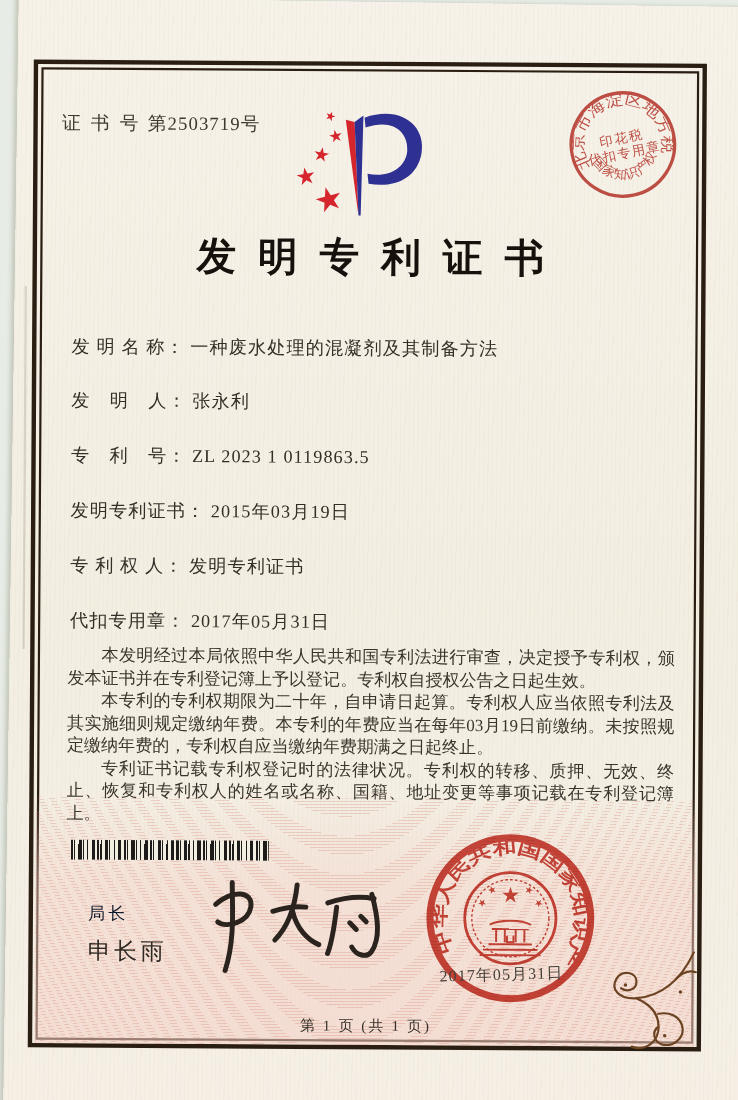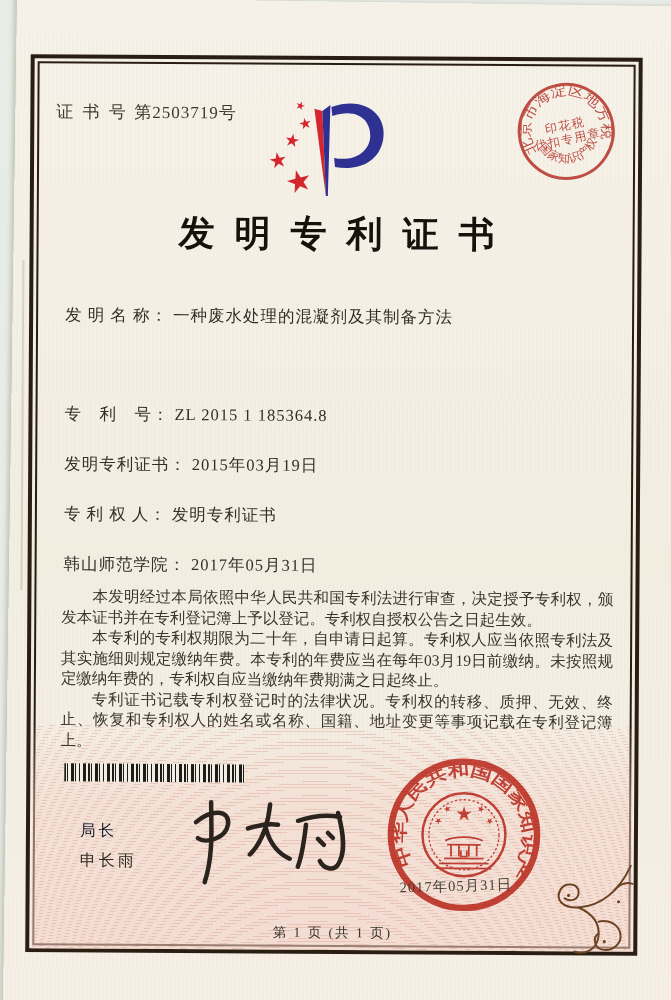--- a/index.html
+++ b/index.html
@@ -42,21 +42,21 @@
   .paras{position:absolute;left:62px;top:588px;width:552px;font-size:15.5px;line-height:20.5px;color:#3a342c;text-align:justify;}
   .paras p{margin:0;text-indent:2em;}
   .barcode{
     position:absolute;left:66px;top:765px;width:180px;height:18px;
     background:repeating-linear-gradient(90deg,
       #1d1c1a 0 2px,#f3eee2 2px 3px,#1d1c1a 3px 4px,#f3eee2 4px 7px,
       #1d1c1a 7px 10px,#f3eee2 10px 11px,#1d1c1a 11px 12px,#f3eee2 12px 15px,
       #1d1c1a 15px 16px,#f3eee2 16px 19px,#1d1c1a 19px 22px,#f3eee2 22px 24px);
   }
   .duty{position:absolute;left:82px;top:822px;font-size:15.5px;color:#0f172a;letter-spacing:3px;}
-  .duty-name{position:absolute;left:82px;top:852px;font-size:16px;color:#2e2922;letter-spacing:3px;}
+  .duty-name{position:absolute;left:82px;top:852px;font-size:21px;color:#2e2922;letter-spacing:3px;}
   .sig-svg{position:absolute;left:180px;top:795px;}
   .seal-svg{position:absolute;left:387px;top:755px;mix-blend-mode:multiply;opacity:.92;}
   .seal-date{position:absolute;left:402px;top:876px;font-size:14.5px;color:#46403a;letter-spacing:1px;transform:rotate(-2deg);white-space:nowrap;}
   .stamp-svg{position:absolute;left:512px;top:78px;mix-blend-mode:multiply;opacity:.88;}
   .logo-svg{position:absolute;left:263px;top:93px;}
   .flourish-svg{position:absolute;left:551px;top:860px;}
   .footer{position:absolute;left:30px;top:924px;width:610px;text-align:center;font-size:13.5px;color:#37312a;letter-spacing:2px;}
   .seal-ring-text{font-size:17px;font-weight:bold;fill:#c0372b;}
   .stamp-arc-top{font-size:13.5px;fill:#b5362c;}
   .stamp-arc-bottom{font-size:11.5px;fill:#b5362c;}
@@ -109,31 +109,34 @@
       <text class="stamp-center" x="0" y="-2">印花税</text>
       <text class="stamp-center" x="0" y="12">代扣专用章</text>
     </g>
   </svg>
 
   <div class="doc-title">发明专利证书</div>
 
   <div class="row r1">
     <span class="lbl">发 明 名 称：</span><span class="val">一种废水处理的混凝剂及其制备方法</span>
   </div>
+  <div class="row r2">
+    <span class="lbl">发　明　人：</span><span class="val">张永利</span>
+  </div>
   <div class="row r3">
-    <span class="lbl">专　利　号：</span><span class="val">ZL 2015 1 185364.8</span>
+    <span class="lbl">专　利　号：</span><span class="val">ZL 2023 1 0119863.5</span>
   </div>
   <div class="row r4">
     <span class="lbl">发明专利证书：</span><span class="val">2015年03月19日</span>
   </div>
   <div class="row r5">
     <span class="lbl">专 利 权 人：</span><span class="val">发明专利证书</span>
   </div>
   <div class="row r6">
-    <span class="lbl">韩山师范学院：</span><span class="val">2017年05月31日</span>
+    <span class="lbl">代扣专用章：</span><span class="val">2017年05月31日</span>
   </div>
 
   <div class="paras">
     <p>本发明经过本局依照中华人民共和国专利法进行审查，决定授予专利权，颁发本证书并在专利登记簿上予以登记。专利权自授权公告之日起生效。</p>
     <p>本专利的专利权期限为二十年，自申请日起算。专利权人应当依照专利法及其实施细则规定缴纳年费。本专利的年费应当在每年03月19日前缴纳。未按照规定缴纳年费的，专利权自应当缴纳年费期满之日起终止。</p>
     <p>专利证书记载专利权登记时的法律状况。专利权的转移、质押、无效、终止、恢复和专利权人的姓名或名称、国籍、地址变更等事项记载在专利登记簿上。</p>
   </div>
 
   <div class="barcode"></div>
 

